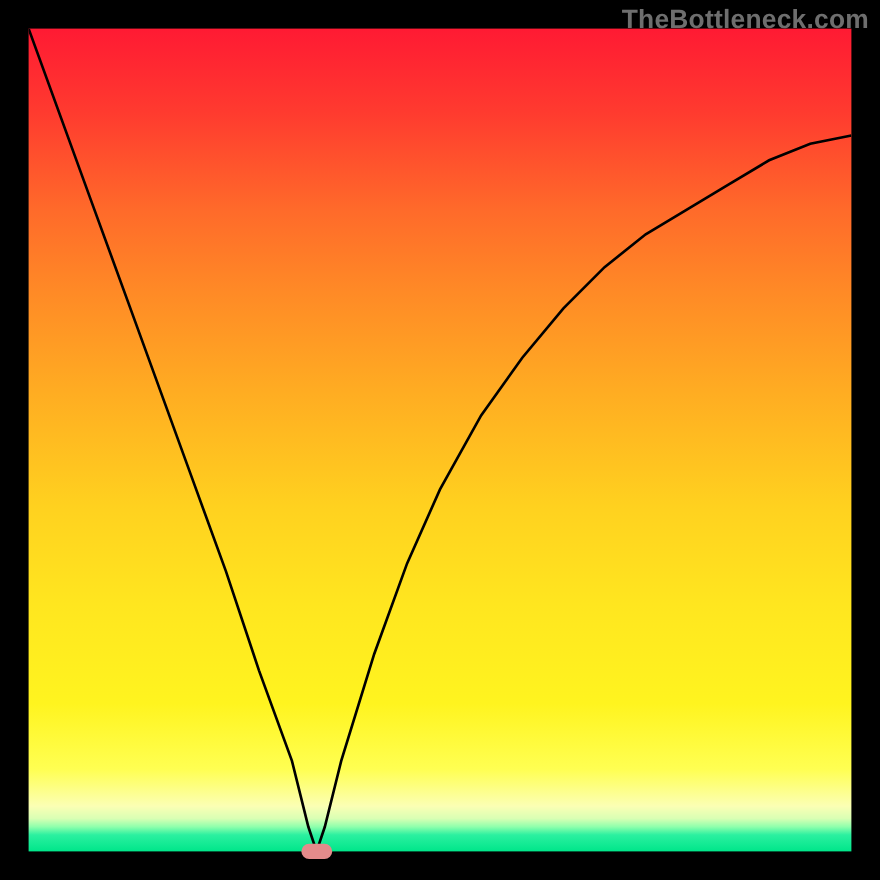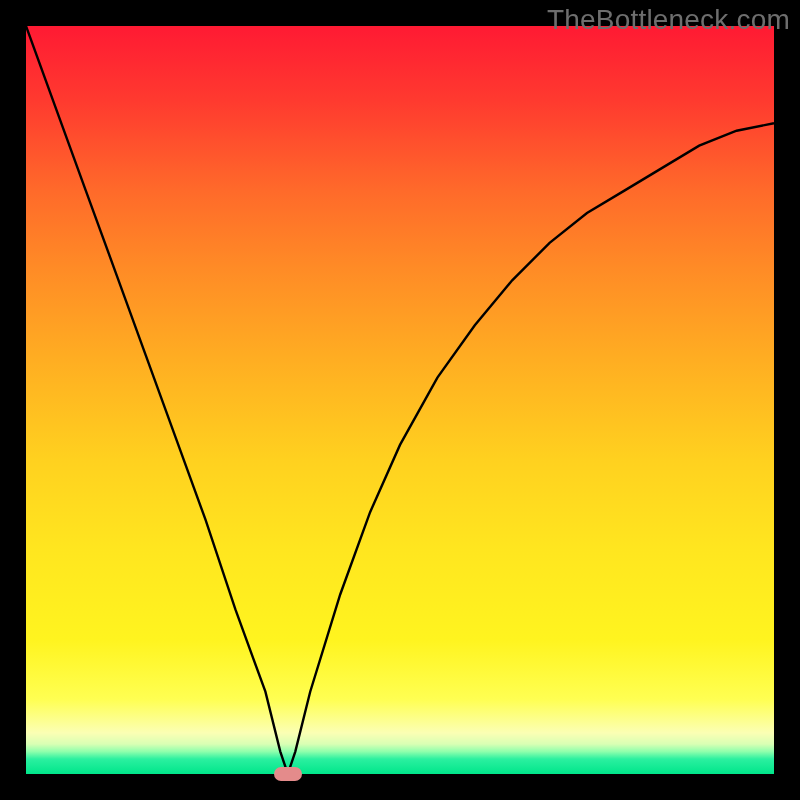--- a/index.html
+++ b/index.html
@@ -32,22 +32,22 @@
       #8fffac 97%,
       #2bf0a0 98%,
       #00e68a 100%
     );
   }
   .watermark {
     position: absolute;
     top: 4px;
     right: 10px;
     color: #6e6e6e;
-    font-size: 28px;
-    font-weight: 400;
+    font-size: 24px;
+    font-weight: 700;
     letter-spacing: 0.2px;
   }
   svg.curve {
     position: absolute;
     left: 0;
     top: 0;
     width: 748px;
     height: 748px;
   }
   .minmarker {

